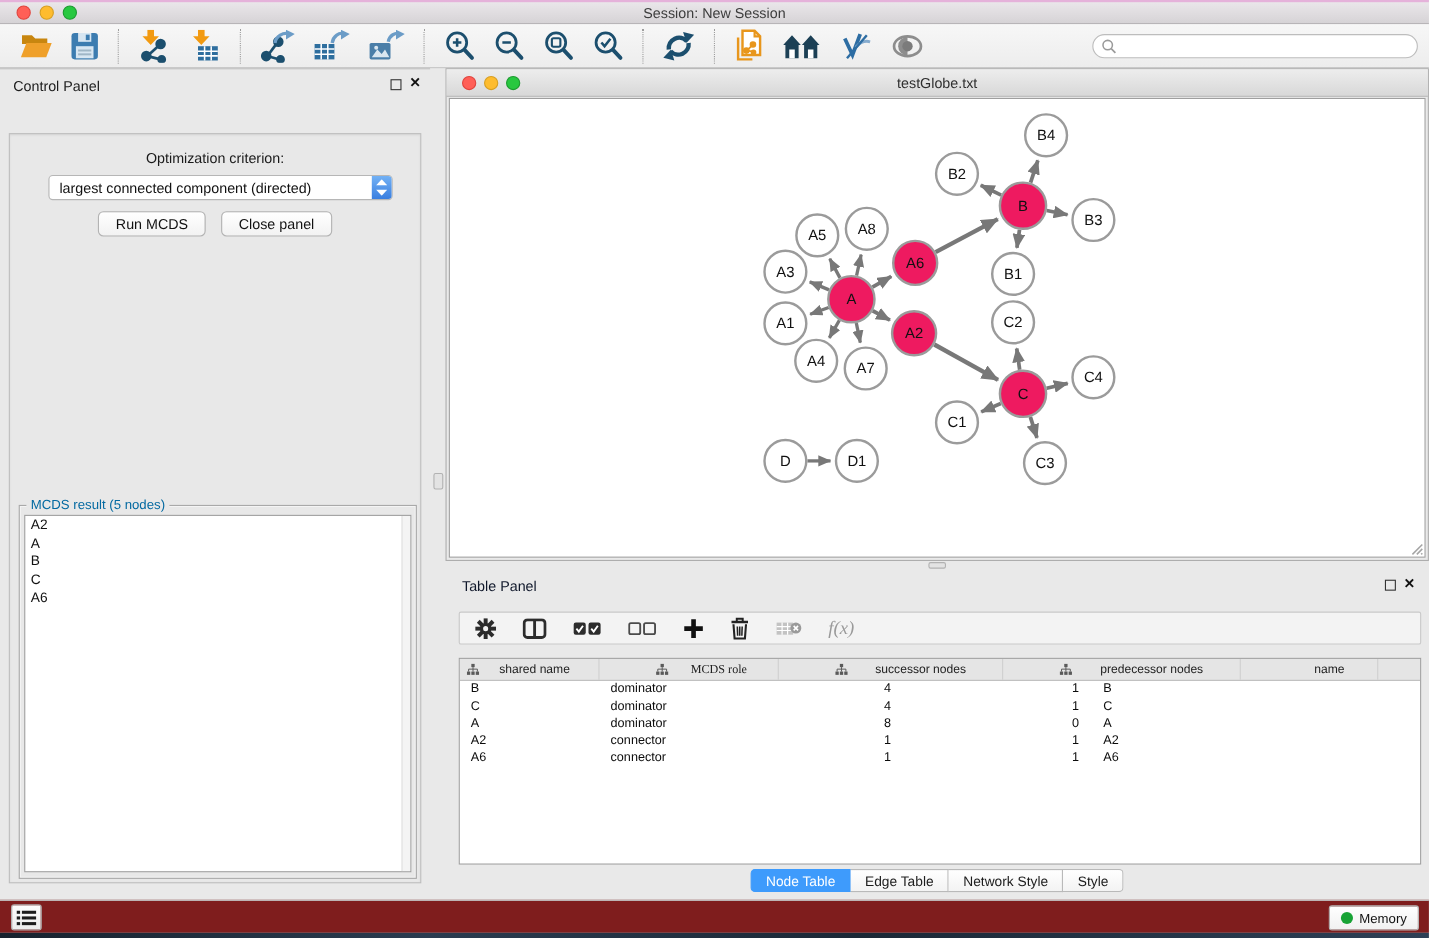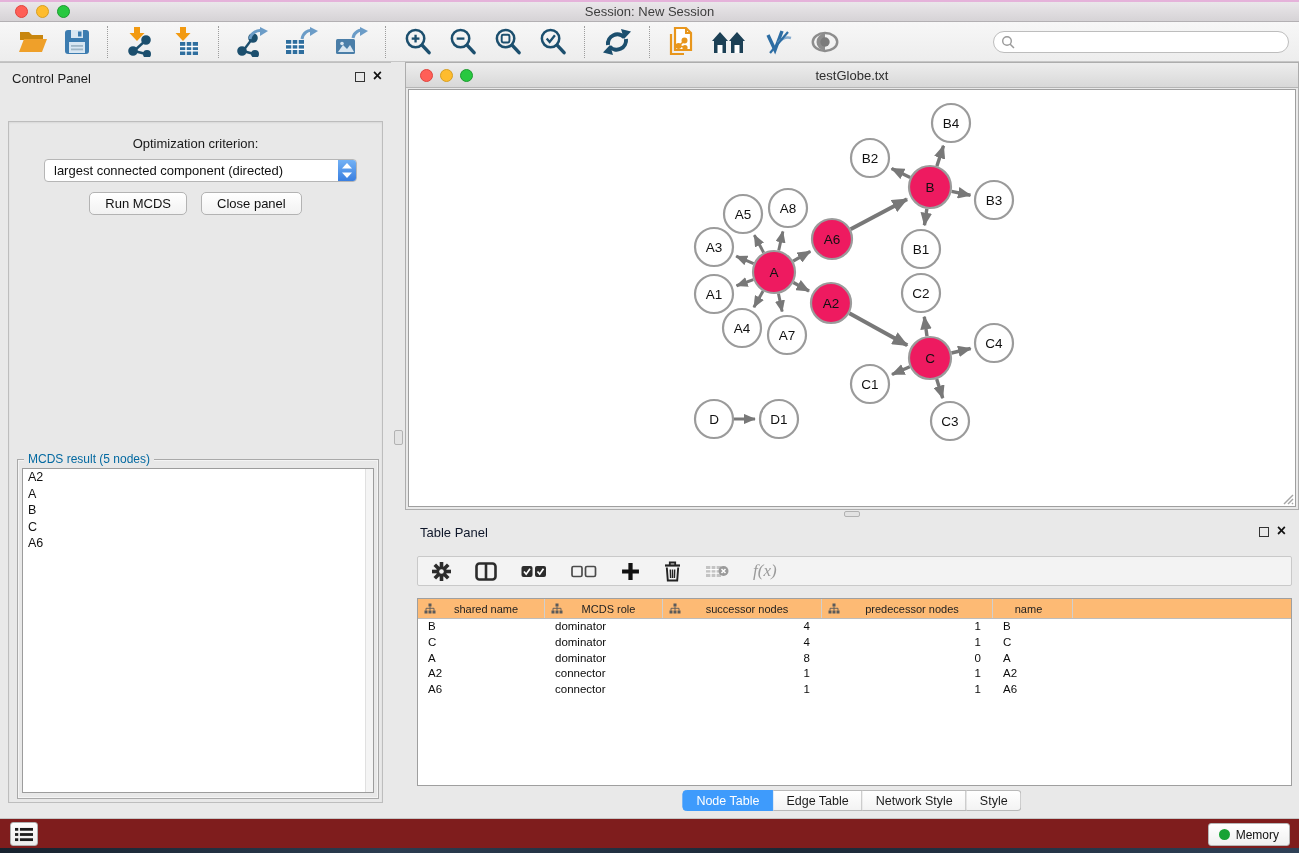--- a/index.html
+++ b/index.html
@@ -92,21 +92,21 @@
   .tpanel .ptitle { position:absolute; left:15px; top:7px; font-size:13px; color:#0f172a; }
   .tpanel .float-box { right:30px; top:9px; } .tpanel .close-x { right:13px; top:4px; }
   .ttoolbar { position:absolute; left:12px; top:38px; width:875px; height:30px;
     background:#f3f3f3; border:1px solid #c9c9c9; border-radius:2px;
     display:flex; align-items:center; padding:0 14px; gap:24px; }
   .ticon { display:flex; align-items:center; cursor:pointer; }
   .fx { font-family:"Liberation Serif", serif; font-style:italic; font-size:17px; color:#9a9a9a; }
 
   .datatable { position:absolute; left:12px; top:80px; width:875px; height:188px;
     background:#fff; border:1px solid #9f9f9f; overflow:hidden; }
-  .thead { display:flex; height:20px; background:#fdba74; border-bottom:1px solid #bdbdbd; }
+  .thead { display:flex; height:20px; background:#e5e5e5; border-bottom:1px solid #bdbdbd;gap:45px; }
   .thcell { display:flex; align-items:center; border-right:1px solid #cfcfcf; position:relative; }
   .thcell svg { margin-left:6px; }
   .thcell span { flex:1; text-align:center; font-size:11px; color:#222; padding-right:8px; }
   .trow { display:flex; height:15.8px; }
   .tcell { font-size:11.5px; color:#0c0c0c; line-height:15.8px; white-space:nowrap; overflow:hidden; }
   .tp-tabs { position:absolute; top:272px; left:50%; transform:translateX(-50%); }
   .tp-tabs button { font-size:12.5px; height:21px; }
 
   
   .statusbar { left:0; top:818px; width:1299px; height:30px; background:#7f1d1d; border-top:1px solid #c5c5c5; }
@@ -540,21 +540,21 @@
             <g fill="#5a5a5a">
               <rect x="4.5" y="0.5" width="3" height="3"></rect>
               <rect x="0.5" y="7.5" width="3" height="3"></rect>
               <rect x="4.5" y="7.5" width="3" height="3"></rect>
               <rect x="8.5" y="7.5" width="3" height="3"></rect>
             </g>
             <path d="M6 3.5 V5.3 M2 7.5 V5.3 H10 V7.5 M6 5.3 V7.5" stroke="#5a5a5a" stroke-width="0.9" fill="none"></path>
           </svg>
           <span>shared name</span>
         </div>
-        <div class="thcell" style="width: 118px;">
+        <div class="thcell" style="width: 118px; font-family: Liberation Serif, serif;">
           <svg width="12" height="12" viewBox="0 0 12 12">
             <g fill="#5a5a5a">
               <rect x="4.5" y="0.5" width="3" height="3"></rect>
               <rect x="0.5" y="7.5" width="3" height="3"></rect>
               <rect x="4.5" y="7.5" width="3" height="3"></rect>
               <rect x="8.5" y="7.5" width="3" height="3"></rect>
             </g>
             <path d="M6 3.5 V5.3 M2 7.5 V5.3 H10 V7.5 M6 5.3 V7.5" stroke="#5a5a5a" stroke-width="0.9" fill="none"></path>
           </svg>
           <span>MCDS role</span>

